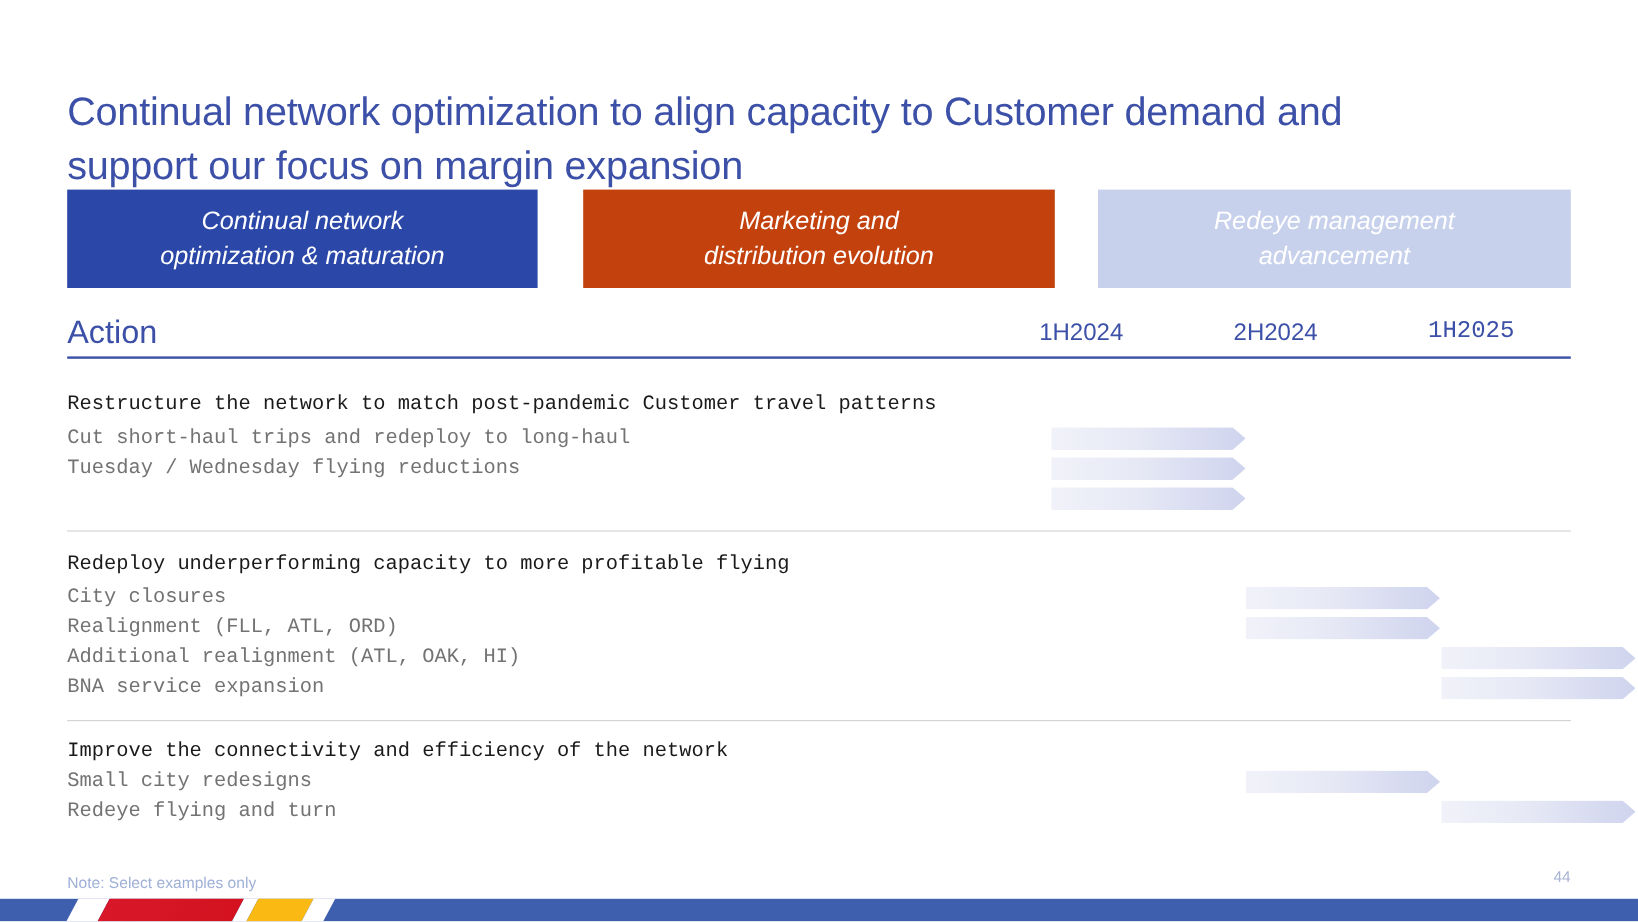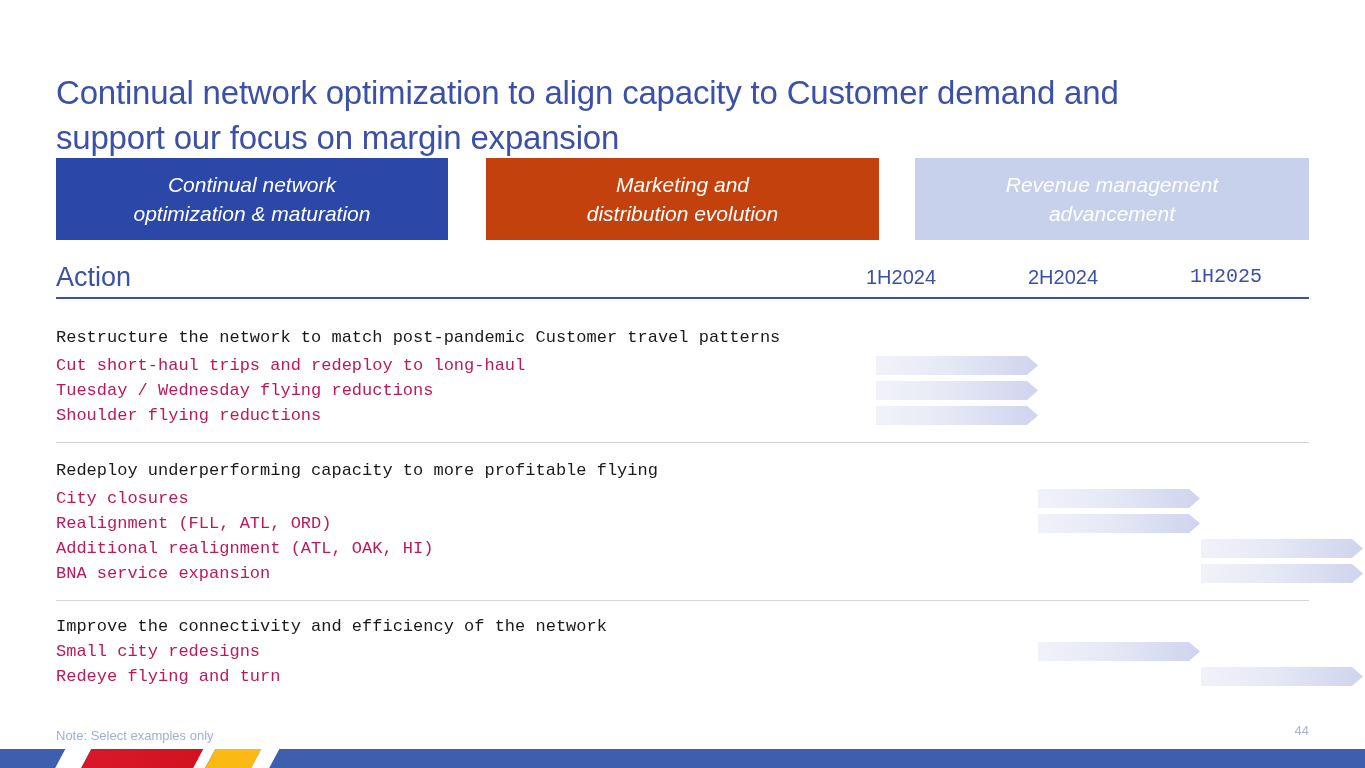--- a/index.html
+++ b/index.html
@@ -126,21 +126,21 @@
   }
   .row-label {
     position: absolute;
     left: 0;
     top: 0;
     height: 25px;
     display: flex;
     align-items: center;
     font-size: 17px;
     line-height: 25px;
-    color: #be185d;
+    color: #737373;
     white-space: nowrap;
   }
 
   
   .bar-track {
     position: absolute;
     left: 764px;
     top: 0;
     width: 489px;
     height: 25px;
@@ -210,21 +210,21 @@
       </div>
     </div>
     <div class="tab tab-1">
       <div>
         <div>Marketing and</div>
         <div>distribution evolution</div>
       </div>
     </div>
     <div class="tab tab-2">
       <div>
-        <div>Revenue management</div>
+        <div>Redeye management</div>
         <div>advancement</div>
       </div>
     </div>
   </div>
 
   <div class="header-row">
     <div class="header-action">Action</div>
     <div class="header-period col-0">1H2024</div>
     <div class="header-period col-1">2H2024</div>
     <div class="header-period col-2">1H2025</div>
@@ -242,21 +242,20 @@
           <div class="bar" style="left:56px;width:162px;"></div>
         </div>
       </div>
       <div class="row">
         <div class="row-label">Tuesday / Wednesday flying reductions</div>
         <div class="bar-track">
           <div class="bar" style="left:56px;width:162px;"></div>
         </div>
       </div>
       <div class="row">
-        <div class="row-label">Shoulder flying reductions</div>
         <div class="bar-track">
           <div class="bar" style="left:56px;width:162px;"></div>
         </div>
       </div>
       <div class="section-spacer-bottom"></div>
     </div>
 
     <div class="section-divider"></div>
 
     <div class="section">

